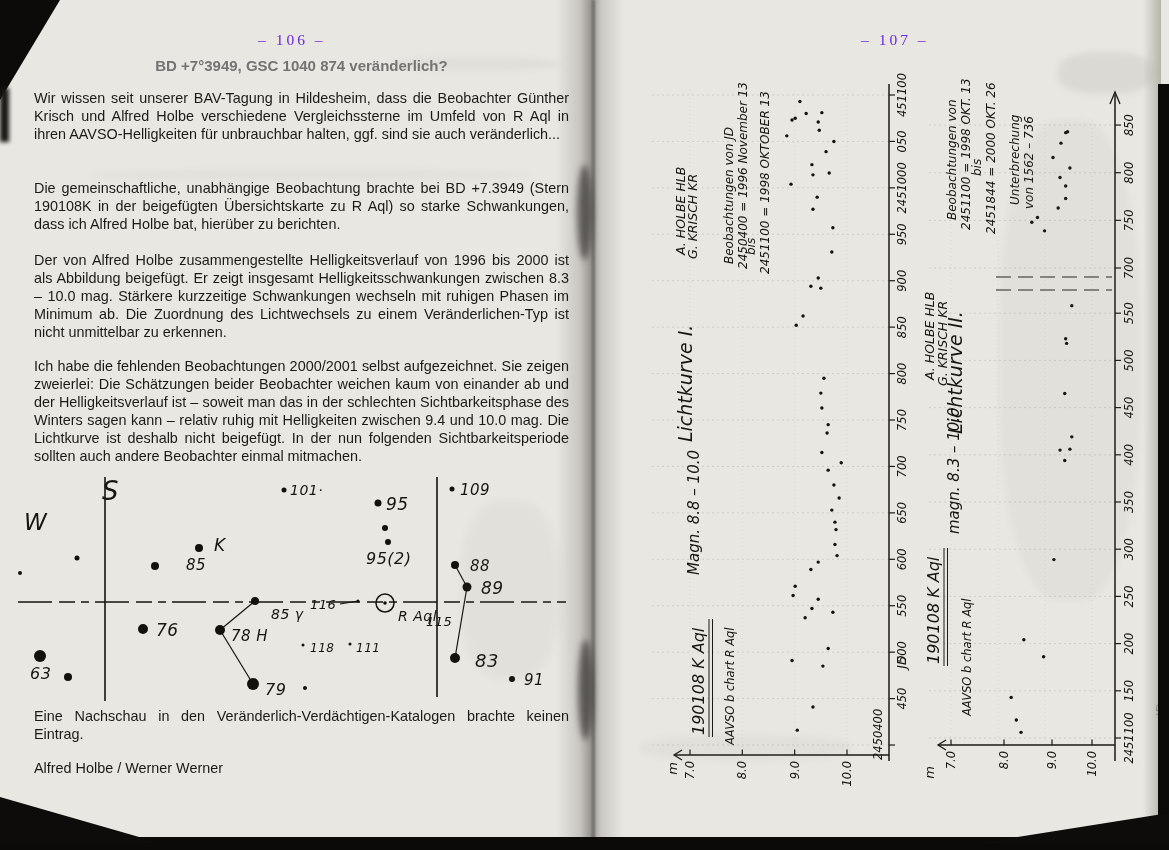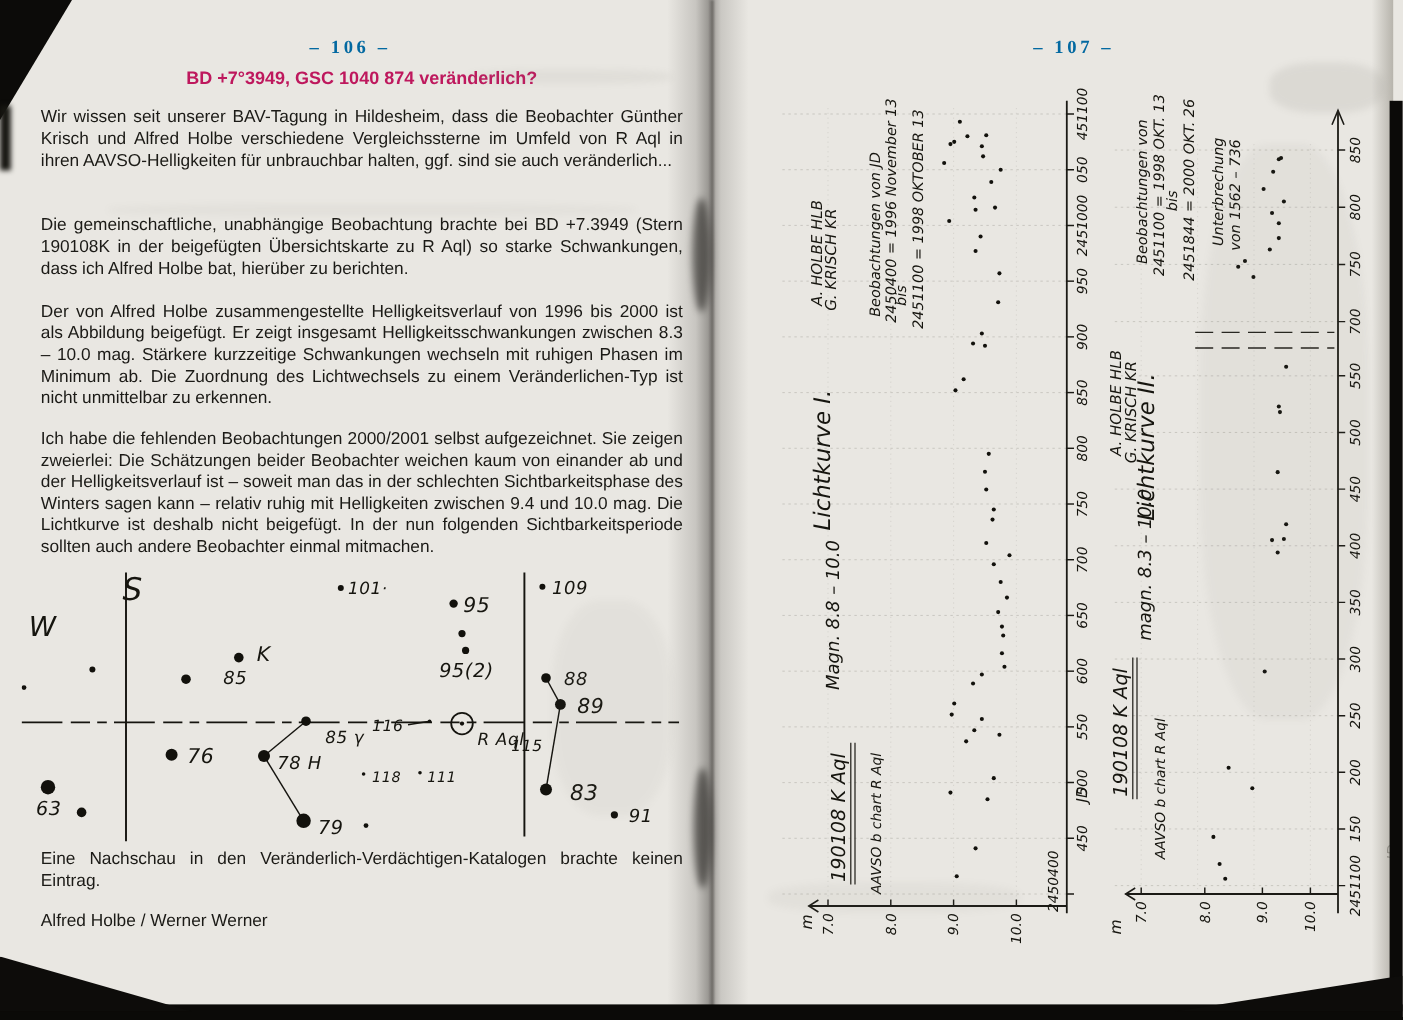--- a/index.html
+++ b/index.html
@@ -3,23 +3,23 @@
 <meta charset="utf-8">
 <style>
   html,body{margin:0;padding:0;}
   body{width:1169px;height:850px;position:relative;background:#e9e7e2;
        font-family:"Liberation Sans",sans-serif;overflow:hidden;}
   #scan{position:absolute;left:0;top:0;width:1169px;height:850px;}
   .page{position:absolute;top:0;height:850px;color:#1c1b18;}
   .page-left{left:18px;width:560px;}
   .page-right{left:604px;width:575px;}
   .pagenum{position:absolute;font-family:"Liberation Serif",serif;font-size:15.5px;
-           letter-spacing:3px;color:#0369a1;font-weight:bold;}
+           letter-spacing:3px;color:#6d28d9;}
   .title{position:absolute;left:16px;width:535px;text-align:center;font-size:15px;
-         font-weight:bold;margin:0;color:#be185d;}
+         font-weight:bold;margin:0;color:#737373;}
   .para{position:absolute;left:16px;width:535px;font-size:14.4px;line-height:18px;
         text-align:justify;margin:0;color:#1b1a16;}
   .para.noj{text-align:left;}
   svg text{font-family:"DejaVu Sans",sans-serif;fill:#16150f;}
   
   .art{position:absolute;pointer-events:none;}
   .corner-tl{left:0;top:0;width:60px;height:100px;background:#0c0b09;
              clip-path:polygon(0 0,100% 0,0 100%);}
   .edge-blob{left:0;top:88px;width:9px;height:54px;background:#181712;filter:blur(2px);}
   .edge-right-paper{right:8px;top:0;width:18px;height:850px;

